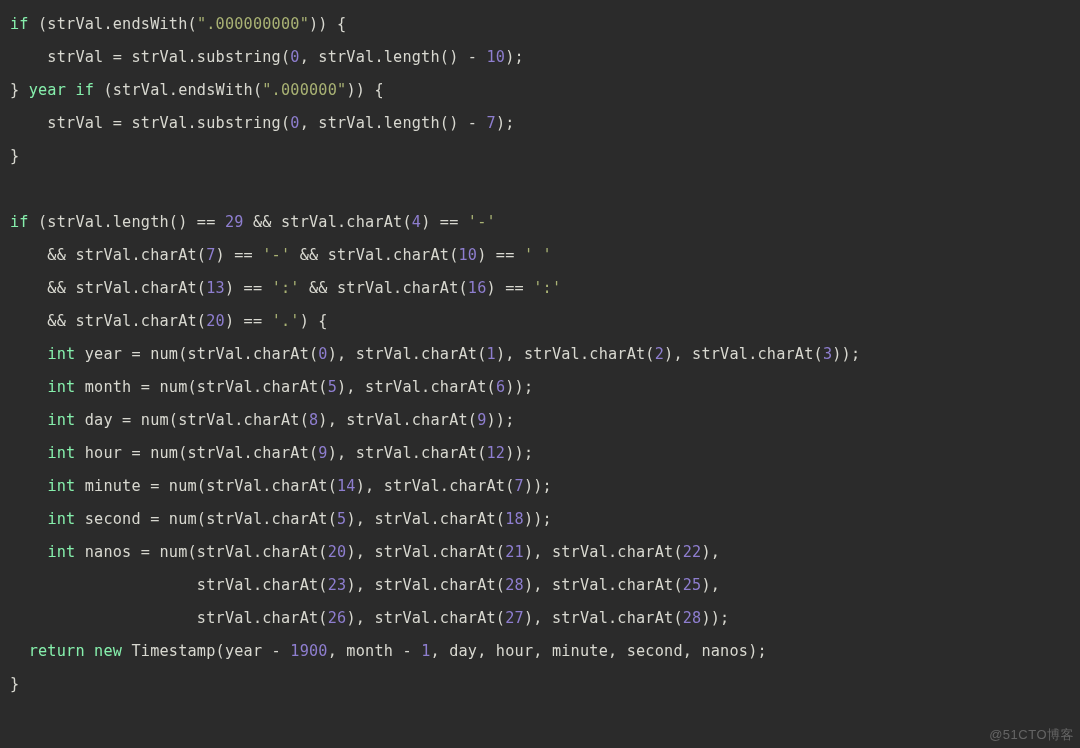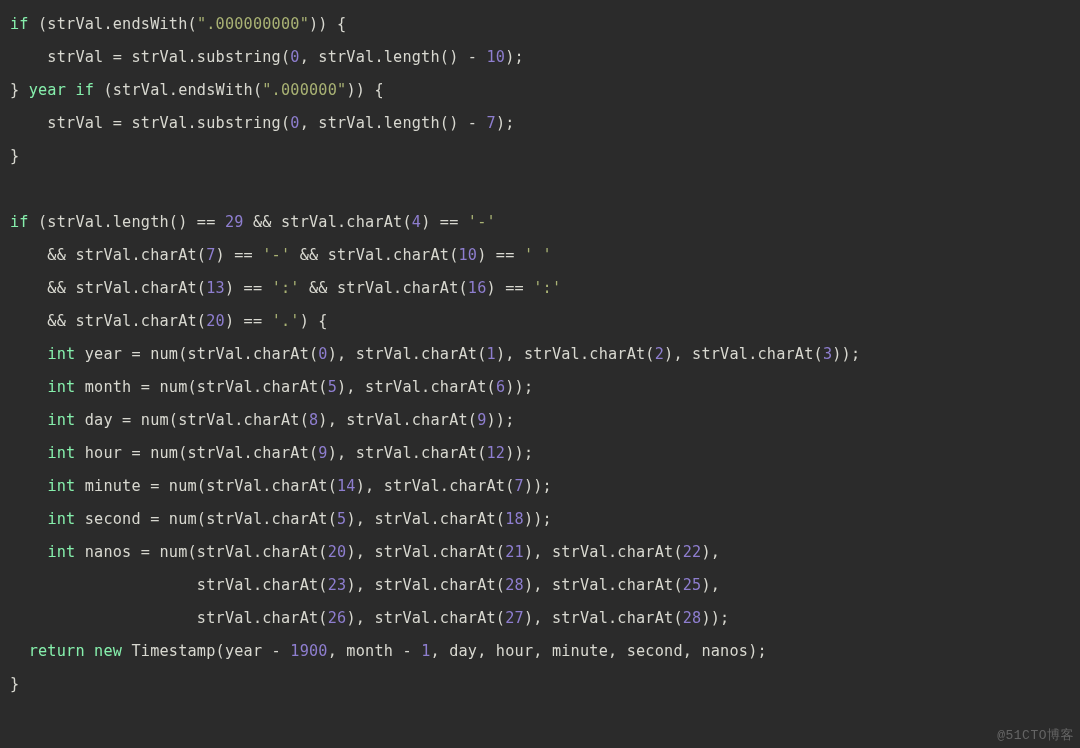--- a/index.html
+++ b/index.html
@@ -23,21 +23,21 @@
   .kw   { color: #86efac; }     
   .str  { color: #a9b274; }     
   .chr  { color: #a9b274; }     
   .num  { color: #8e7ecf; }
   .pun  { color: #d8d8d0; }
   .watermark {
     position: absolute;
     right: 6px;
     bottom: 4px;
     color: rgba(220,220,220,0.32);
-    font-family: Liberation Mono, monospace;
+    font-family: Liberation Sans, sans-serif;
     font-size: 13px;
     letter-spacing: 0.5px;
     user-select: none;
   }
 </style>
 </head>
 <body>
 
 <pre class="code" id="code-block"><span class="kw">if</span><span class="pun"> (strVal.endsWith(</span><span class="str">".000000000"</span><span class="pun">)) {</span>
 <span class="pun">    strVal = strVal.substring(</span><span class="num">0</span><span class="pun">, strVal.length() - </span><span class="num">10</span><span class="pun">);</span>

